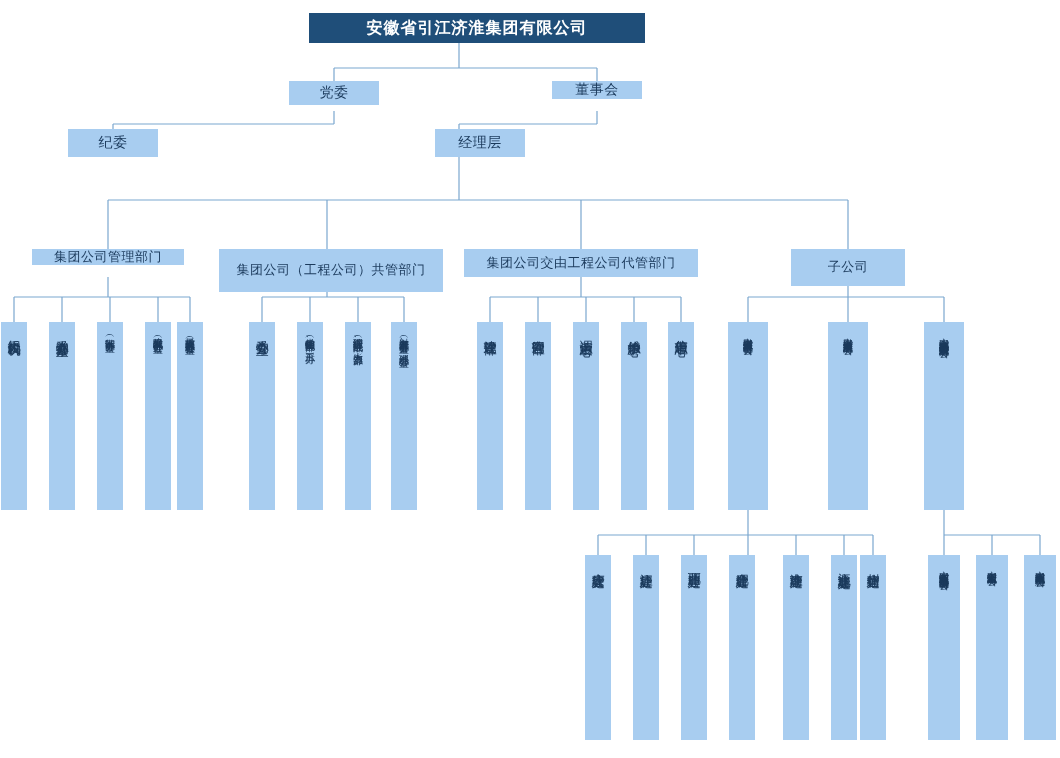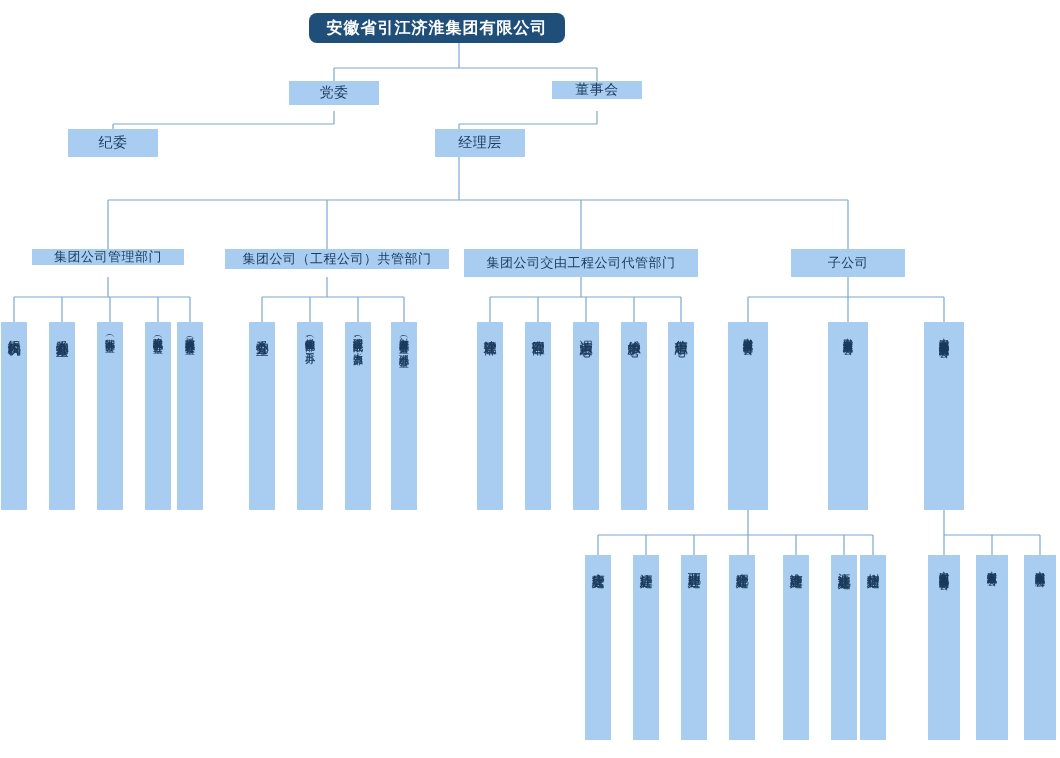--- a/index.html
+++ b/index.html
@@ -132,32 +132,32 @@
       <path d="M873 535 L873 555"></path>
 
       <path d="M944 510 L944 535"></path>
       <path d="M944 535 L1040 535"></path>
       <path d="M944 535 L944 555"></path>
       <path d="M992 535 L992 555"></path>
       <path d="M1040 535 L1040 555"></path>
     </g>
   </svg>
 
-  <div class="node root" style="left:309px; top:13px; width:256px; height:30px;border-radius:8px;">安徽省引江济淮集团有限公司</div>
+  <div class="node root" style="left:309px; top:13px; width:336px; height:30px;">安徽省引江济淮集团有限公司</div>
 
   <div class="node level2" style="left:289px; top:81px; width:90px; height:24px;">党委</div>
   <div class="node level2" style="left:552px; top:81px; width:90px; height:18px;">董事会</div>
 
   <div class="node level2" style="left:68px; top:129px; width:90px; height:28px;">纪委</div>
   <div class="node level2" style="left:414px; top:129px; width:90px; height:28px;margin-left:21px;">经理层</div>
 
   <div class="node group" style="left:32px; top:249px; width:152px; height:16px;">集团公司管理部门</div>
-  <div class="node group" style="left:225px; top:249px; width:224px; height:20px;">集团公司（工程公司）共管部门</div>
+  <div class="node group" style="left:219px; top:249px; width:224px; height:43px;">集团公司（工程公司）共管部门</div>
   <div class="node group" style="left:464px; top:249px; width:234px; height:28px;">集团公司交由工程公司代管部门</div>
-  <div class="node group" style="left:791px; top:249px; width:114px; height:28px;">子公司</div>
+  <div class="node group" style="left:791px; top:249px; width:114px; height:37px;">子公司</div>
 
   <div class="node vert" style="left:1px; top:322px; width:26px; height:188px;">纪委内设机构</div>
   <div class="node vert" style="left:49px; top:322px; width:26px; height:188px;">党委巡察办公室</div>
   <div class="node vert small" style="left:97px; top:322px; width:26px; height:188px;">审计部（法务办公室）</div>
   <div class="node vert small" style="left:145px; top:322px; width:26px; height:188px;">战略发展部（征迁办公室）</div>
   <div class="node vert small" style="left:177px; top:322px; width:26px; height:188px;">质量安全环保部（巡检办公室）</div>
 
   <div class="node vert" style="left:249px; top:322px; width:26px; height:188px;">党委办公室</div>
   <div class="node vert small" style="left:297px; top:322px; width:26px; height:188px;">党委组织部（宣传部、群工办）</div>
   <div class="node vert small" style="left:345px; top:322px; width:26px; height:188px;">综合管理部（统战部、人力资源部）</div>

